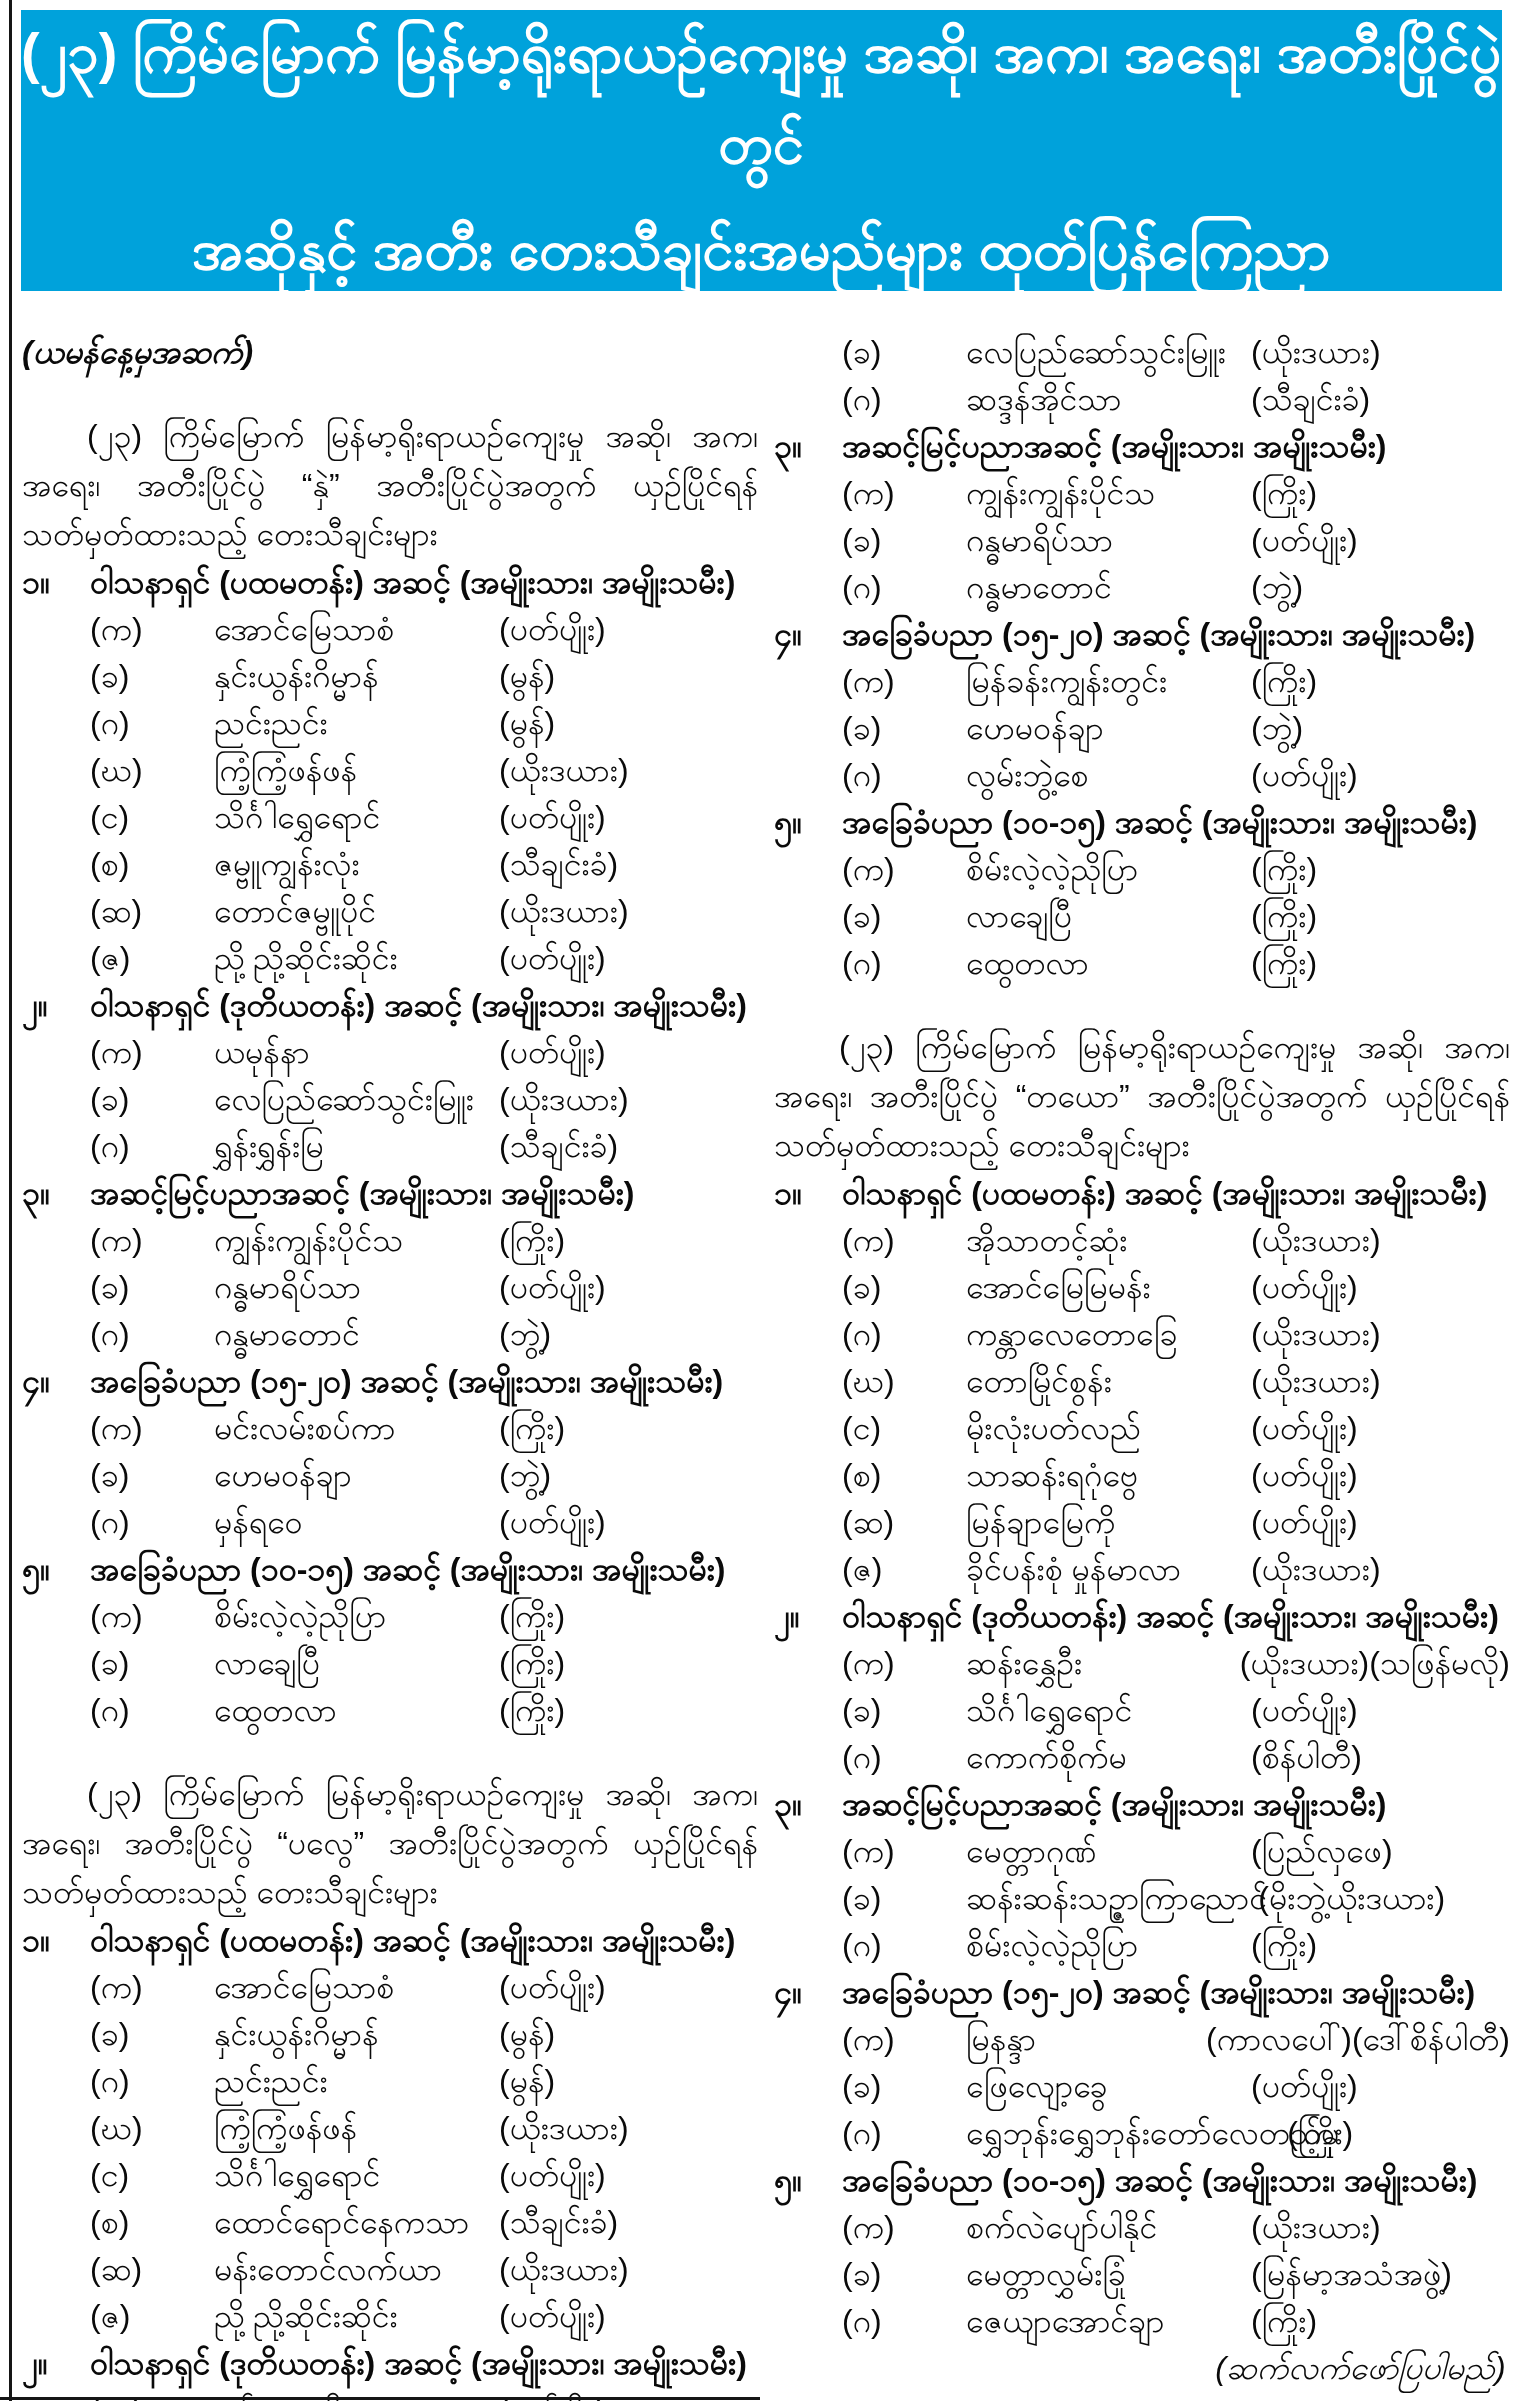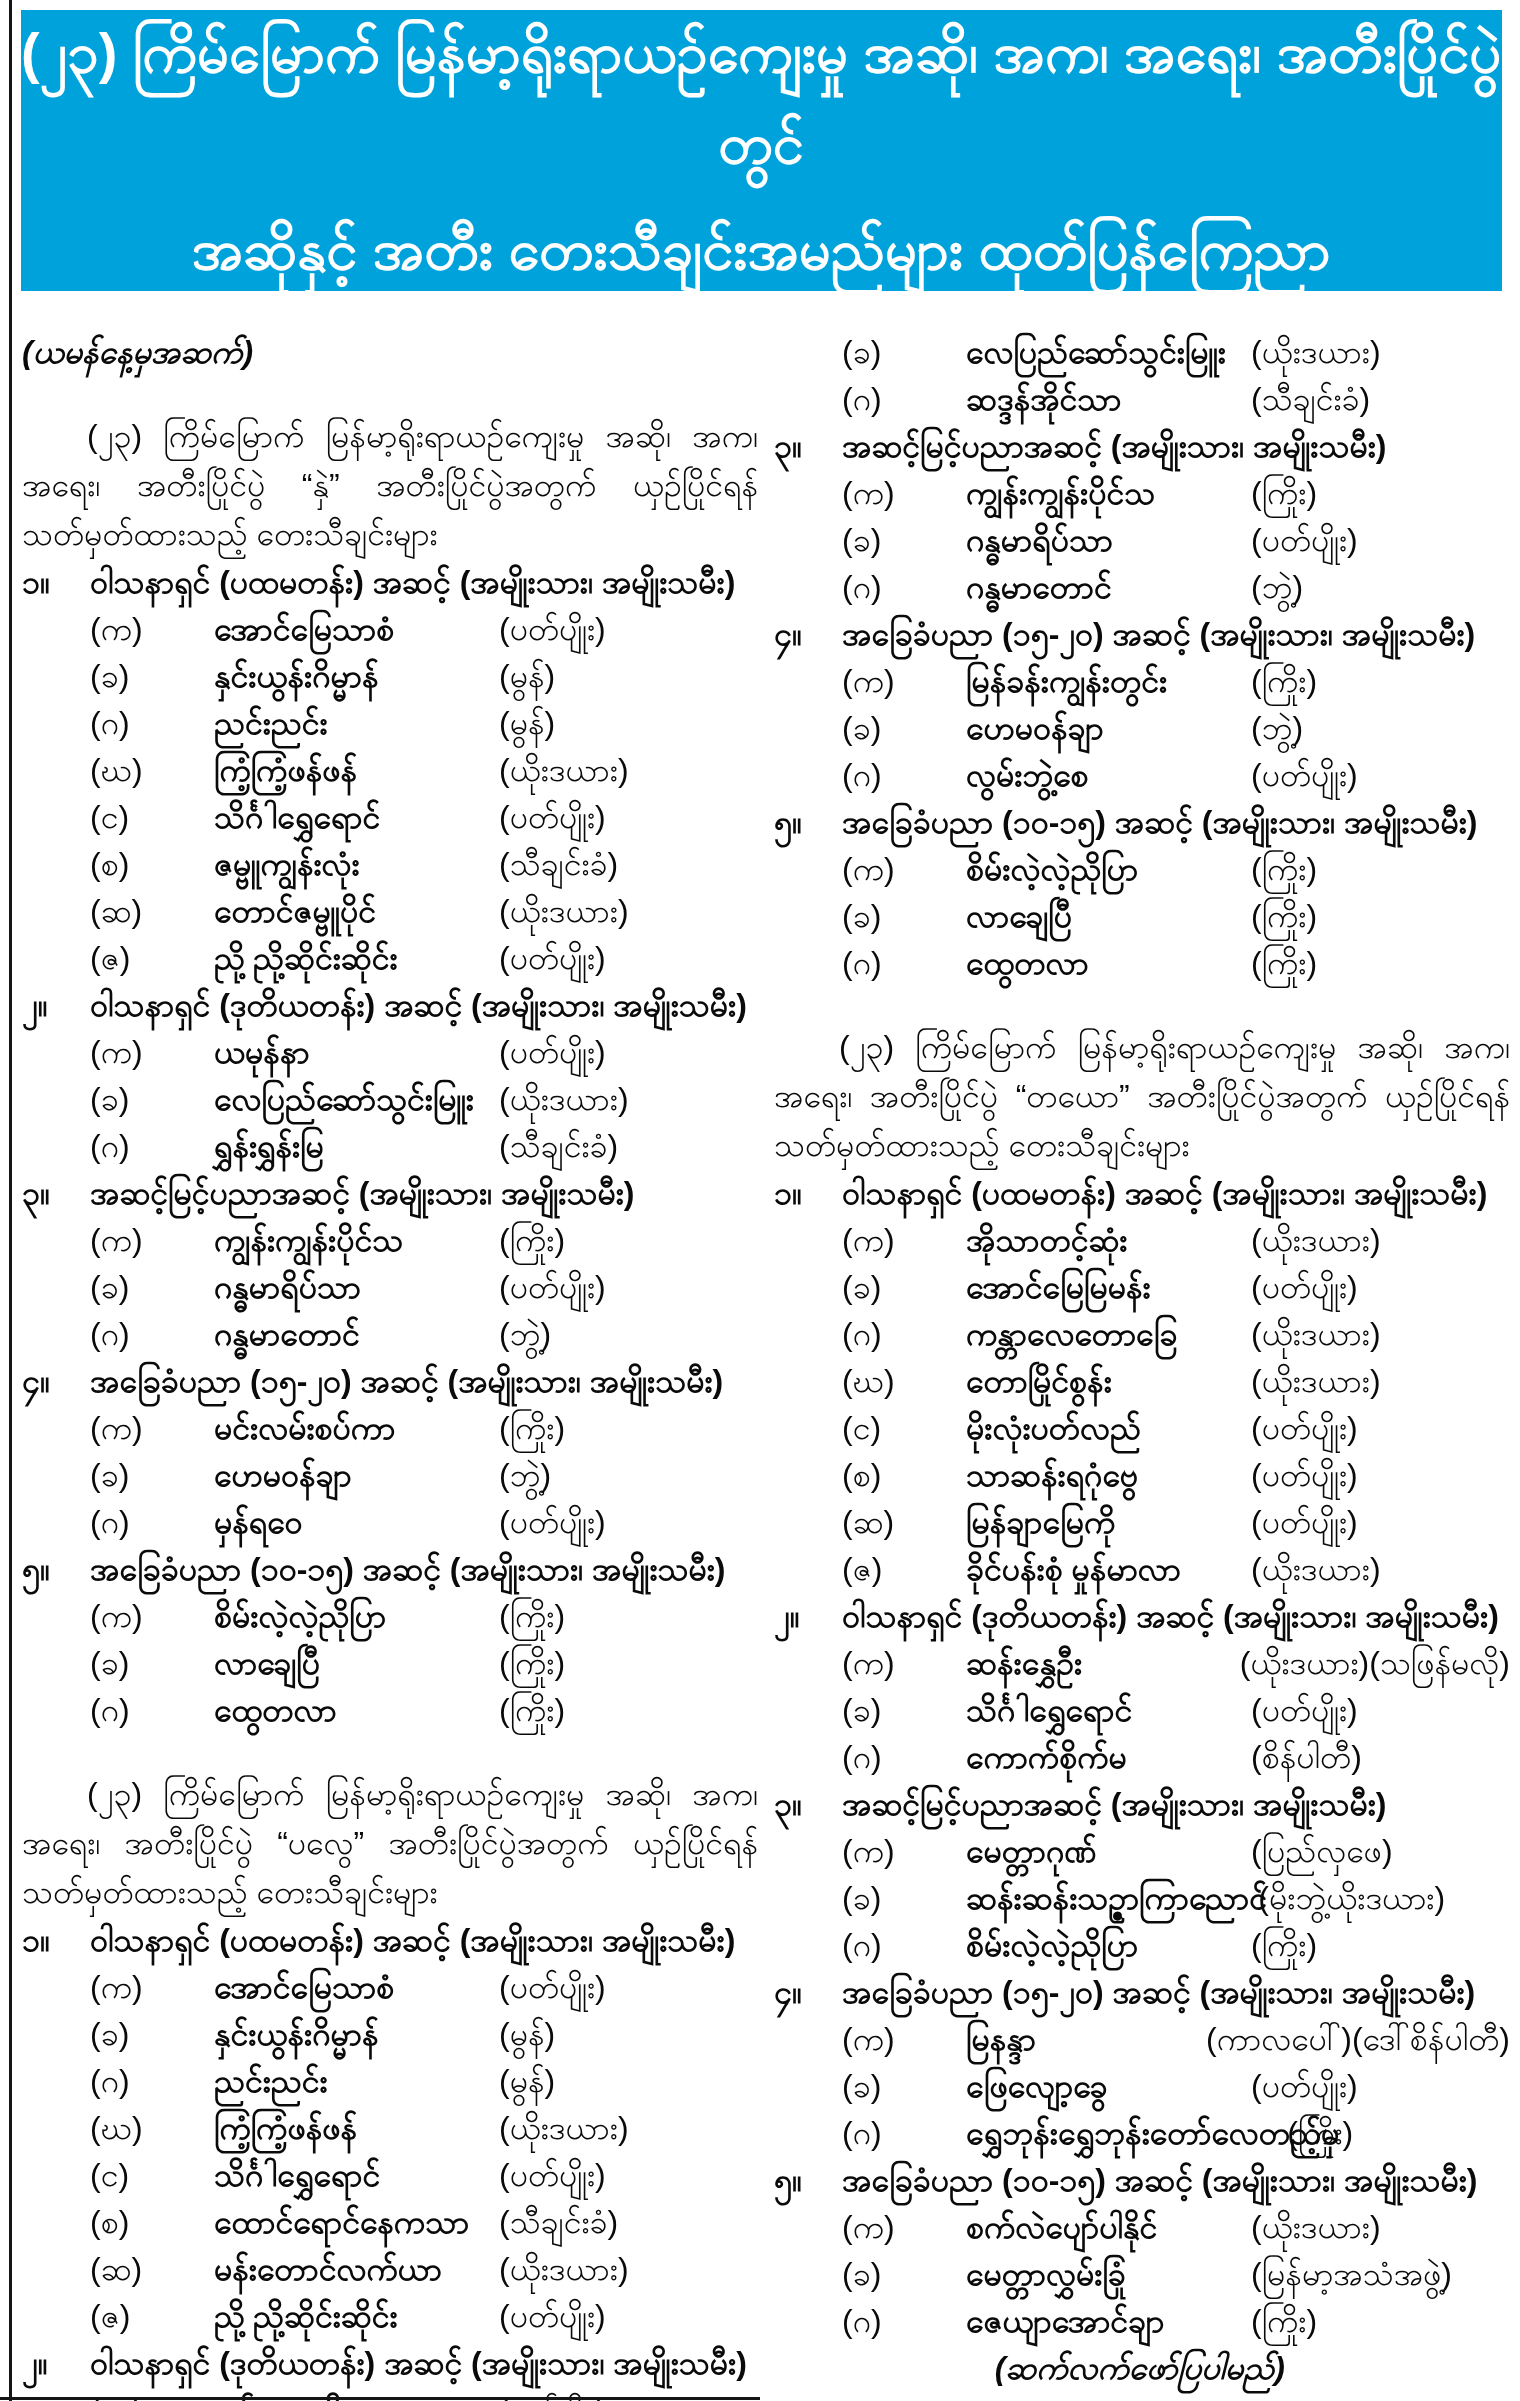--- a/index.html
+++ b/index.html
@@ -23,23 +23,23 @@
     display:flex;gap:16px;font-size:32px;
   }
   .col{flex:1 1 0;width:0;}
   .cont-note{font-style:italic;font-weight:bold;line-height:47px;}
   .para{line-height:49px;text-align:justify;text-indent:65px;margin-top:36px;}
   .sec{display:flex;font-weight:bold;line-height:47px;white-space:nowrap;}
   .sec .num{width:68px;flex-shrink:0;}
   .sec .title{flex:1 1 auto;min-width:0;}
   .row{display:flex;line-height:47px;}
   .row .tag{margin-left:68px;width:124px;flex-shrink:0;white-space:nowrap;}
-  .row .song{flex:1 1 auto;min-width:0;white-space:nowrap;font-weight:bold;}
+  .row .song{flex:1 1 auto;min-width:0;white-space:nowrap;}
   .row .cat{flex:0 1 259px;min-width:max-content;white-space:nowrap;}
-  .footer-note{font-style:italic;font-weight:bold;text-align:center;line-height:47px;padding-right:4.4px;}
+  .footer-note{font-style:italic;font-weight:normal;text-align:right;line-height:47px;padding-right:4.4px;}
 </style>
 </head>
 <body>
 
 <div class="left-rule"></div>
 
 <header class="banner">
   <div>(၂၃) ကြိမ်မြောက် မြန်မာ့ရိုးရာယဉ်ကျေးမှု အဆို၊ အက၊ အရေး၊ အတီးပြိုင်ပွဲတွင်</div>
   <div>အဆိုနှင့် အတီး တေးသီချင်းအမည်များ ထုတ်ပြန်ကြေညာ</div>
 </header>

